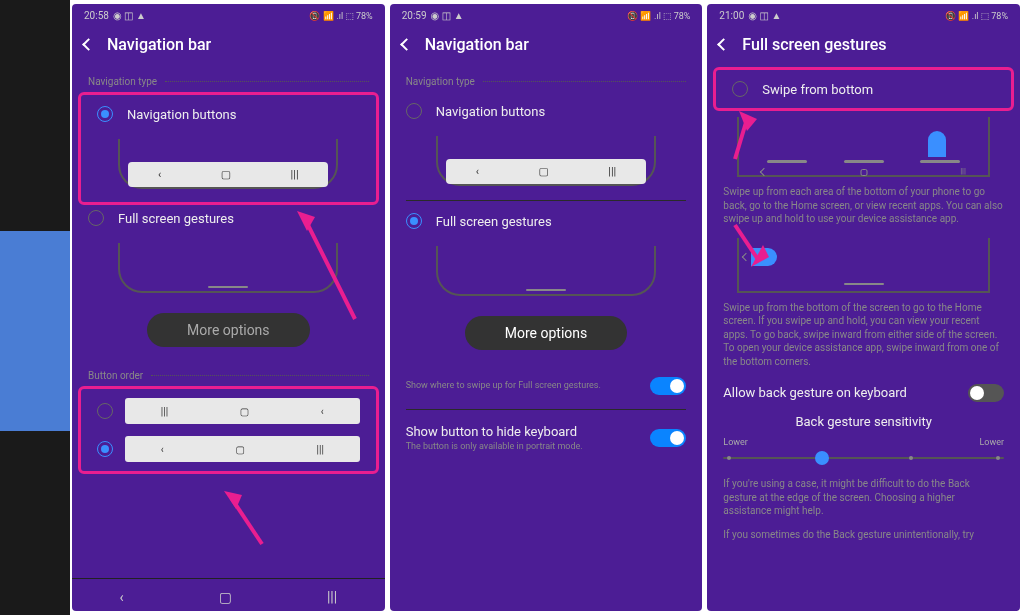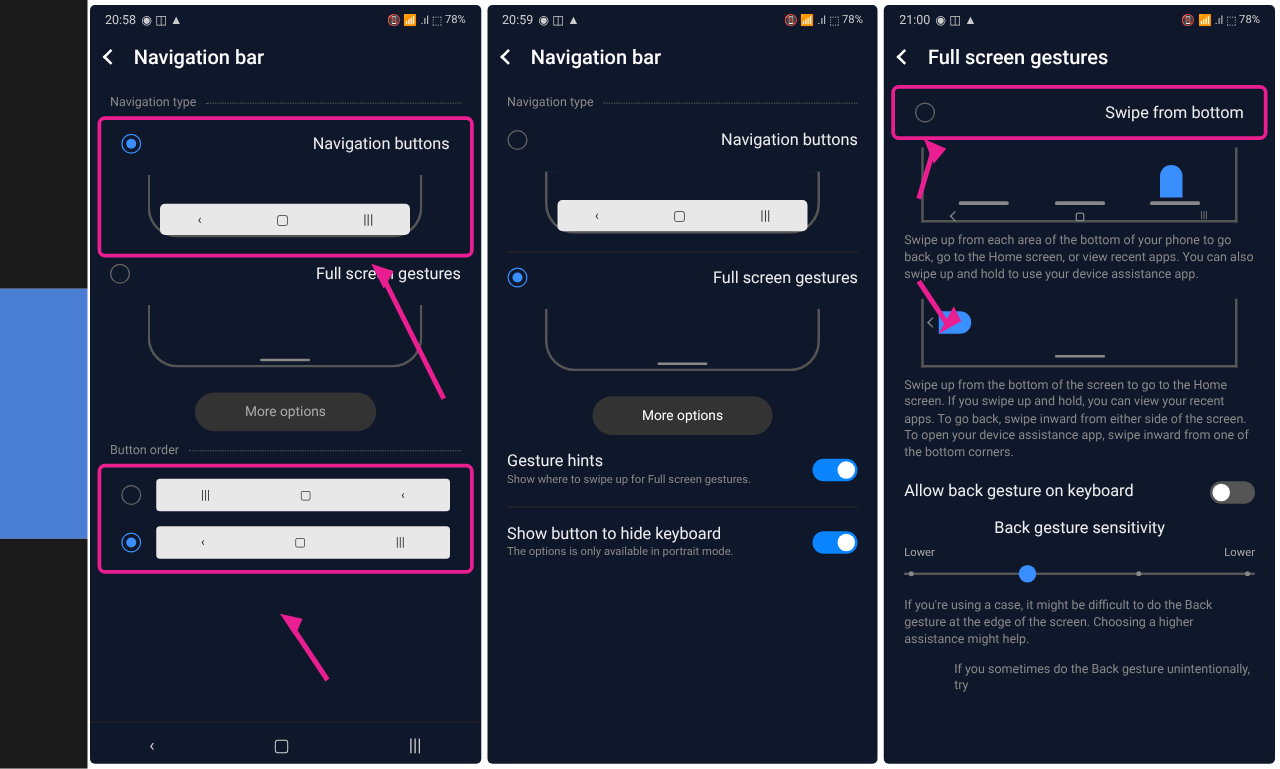--- a/index.html
+++ b/index.html
@@ -1,41 +1,41 @@
 <!DOCTYPE html>
 <html><head>
 <meta charset="utf-8">
 <style>
 *{margin:0;padding:0;box-sizing:border-box;font-family:-apple-system,BlinkMacSystemFont,"Segoe UI",Roboto,sans-serif;}
 body{background:#fff;width:1024px;height:615px;display:flex;}
 .left-strip{width:70px;height:100%;display:flex;flex-direction:column;}
 .left-strip .dark{background:#1a1a1a;flex:1;}
 .left-strip .blue{background:#4a7dd4;height:200px;}
 .screens{flex:1;display:flex;padding:4px 4px 4px 2px;gap:5px;}
-.phone{flex:1;background:#0f172a;color:#fff;border-radius:4px;display:flex;flex-direction:column;overflow:hidden;font-size:11px;position:relative;}
+.phone{flex:1;background:#4c1d95;color:#fff;border-radius:4px;display:flex;flex-direction:column;overflow:hidden;font-size:11px;position:relative;}
 .status-bar{display:flex;justify-content:space-between;padding:6px 12px;font-size:10px;color:#ccc;align-items:center;}
 .status-bar .left{display:flex;gap:4px;align-items:center;}
 .status-bar .right{display:flex;gap:2px;align-items:center;font-size:9px;margin-left:12px;}
 .header{display:flex;align-items:center;padding:8px 12px 16px;gap:14px;}
 .back-arrow{width:9px;height:9px;border-left:2px solid #fff;border-bottom:2px solid #fff;transform:rotate(45deg);}
 .header-title{font-size:16px;font-weight:500;}
 .section-label{color:#888;font-size:10px;padding:6px 16px 8px;display:flex;align-items:center;gap:8px;}
 .section-label::after{content:"";flex:1;border-top:1px dotted #555;}
-.option-row{display:flex;align-items:center;padding:8px 16px;gap:14px;justify-content:space-between;}
+.option-row{display:flex;align-items:center;padding:8px 16px;gap:14px;}
 .radio{width:16px;height:16px;border:1.5px solid #666;border-radius:50%;display:flex;align-items:center;justify-content:center;flex-shrink:0;}
 .radio.selected{border-color:#3a8fff;}
 .radio.selected::after{content:"";width:8px;height:8px;background:#3a8fff;border-radius:50%;}
 .option-text{font-size:13px;color:#eee;}
 .preview{margin:4px 24px 10px;display:flex;justify-content:center;}
 .device-frame{position:relative;width:220px;height:55px;}
 .device-bottom{position:absolute;bottom:0;left:0;right:0;height:50px;border:2px solid #555;border-top:none;border-radius:0 0 24px 24px;}
 .nav-bar-preview{position:absolute;bottom:2px;left:10px;right:10px;height:25px;background:#e8e8e8;border-radius:4px;display:flex;align-items:center;justify-content:space-around;}
 .nav-bar-preview .navicon{color:#333;font-size:11px;}
 .gesture-line{position:absolute;bottom:5px;left:50%;transform:translateX(-50%);width:40px;height:2px;background:#888;border-radius:2px;}
-.more-options{margin:10px auto 4px;background:#333;color:#aaa;padding:9px 40px;border-radius:20px;font-size:11px;text-align:center;width:fit-content;}
+.more-options{margin:10px auto 17px;background:#333;color:#aaa;padding:9px 40px;border-radius:20px;font-size:14px;text-align:center;width:fit-content;}
 .more-options.active{color:#fff;}
 .divider{height:1px;background:#2a2a2a;margin:4px 16px;}
 .button-order-row{display:flex;align-items:center;padding:6px 16px;gap:12px;}
 .button-order-preview{flex:1;height:26px;background:#e8e8e8;border-radius:3px;display:flex;align-items:center;justify-content:space-around;}
 .button-order-preview span{color:#333;font-size:10px;}
 .setting-row{display:flex;align-items:center;justify-content:space-between;padding:10px 16px;}
 .setting-text{flex:1;}
 .setting-title{font-size:13px;color:#eee;margin-bottom:2px;}
 .setting-desc{font-size:9px;color:#888;line-height:1.3;}
 .toggle{width:36px;height:18px;background:#0a84ff;border-radius:10px;position:relative;flex-shrink:0;}
@@ -184,30 +184,29 @@
     </div>
     <div class="preview">
       <div class="device-frame">
         <div class="device-bottom"></div>
         <div class="gesture-line"></div>
       </div>
     </div>
     <div class="more-options active">More options</div>
     <div class="setting-row">
       <div class="setting-text">
-        <div class="setting-title">Gesture hints</div>
         <div class="setting-desc">Show where to swipe up for Full screen gestures.</div>
       </div>
       <div class="toggle"></div>
     </div>
     <div class="divider"></div>
     <div class="setting-row">
       <div class="setting-text">
         <div class="setting-title">Show button to hide keyboard</div>
-        <div class="setting-desc">The options is only available in portrait mode.</div>
+        <div class="setting-desc">The button is only available in portrait mode.</div>
       </div>
       <div class="toggle"></div>
     </div>
   </div>
 
   <div class="phone overflow-content">
     <div class="status-bar">
       <div class="left">
           <span>21:00</span>
           <span>◉ ◫ ▲</span>
@@ -268,15 +267,15 @@
       <span>Lower</span>
       <span>Lower</span>
     </div>
     <div class="slider-track">
       <div class="slider-tick" style="left:2%"></div>
       <div class="slider-tick" style="left:67%"></div>
       <div class="slider-tick" style="left:98%"></div>
       <div class="slider-thumb"></div>
     </div>
     <div class="desc-text">If you're using a case, it might be difficult to do the Back gesture at the edge of the screen. Choosing a higher assistance might help.</div>
-    <div class="desc-text" style="padding-top:0;margin-left:40px;">If you sometimes do the Back gesture unintentionally, try</div>
+    <div class="desc-text" style="padding-top:0;">If you sometimes do the Back gesture unintentionally, try</div>
   </div>
 </div>
 
 </body></html>

